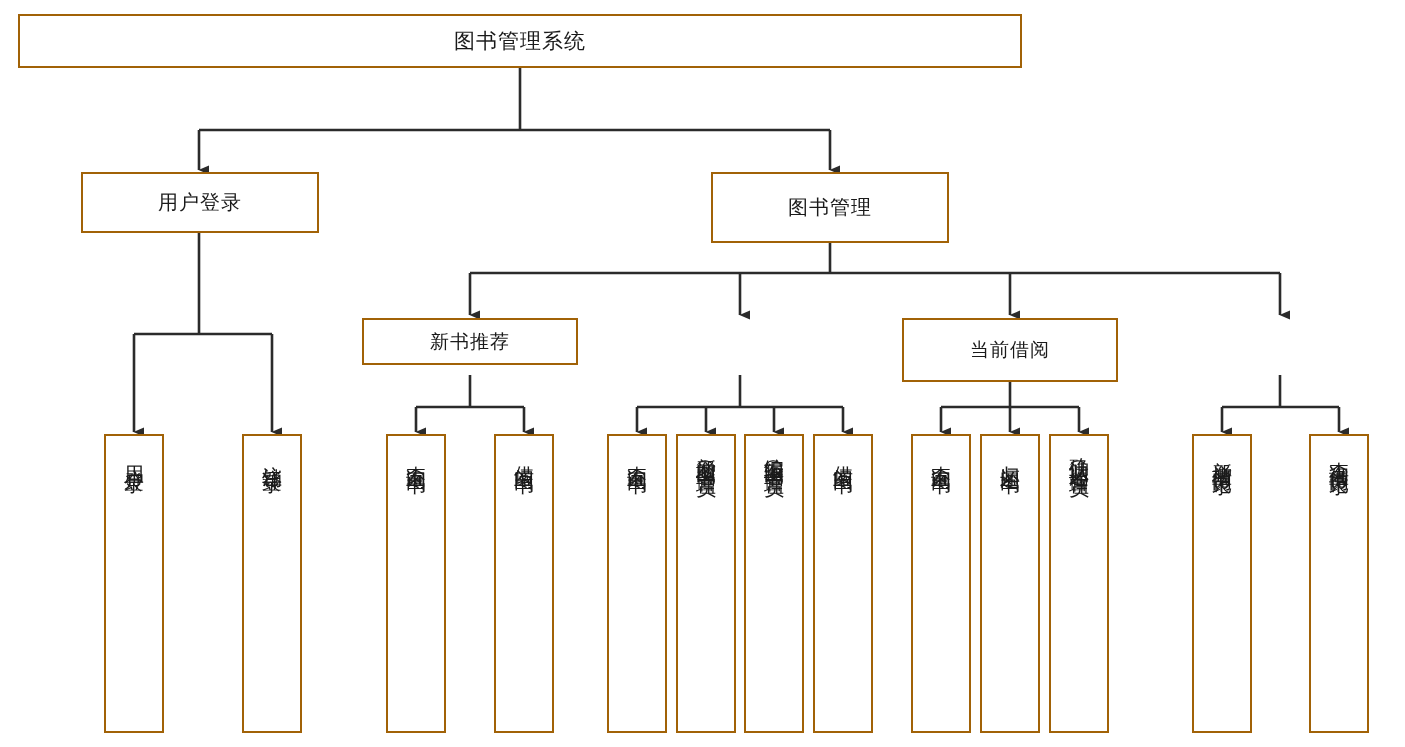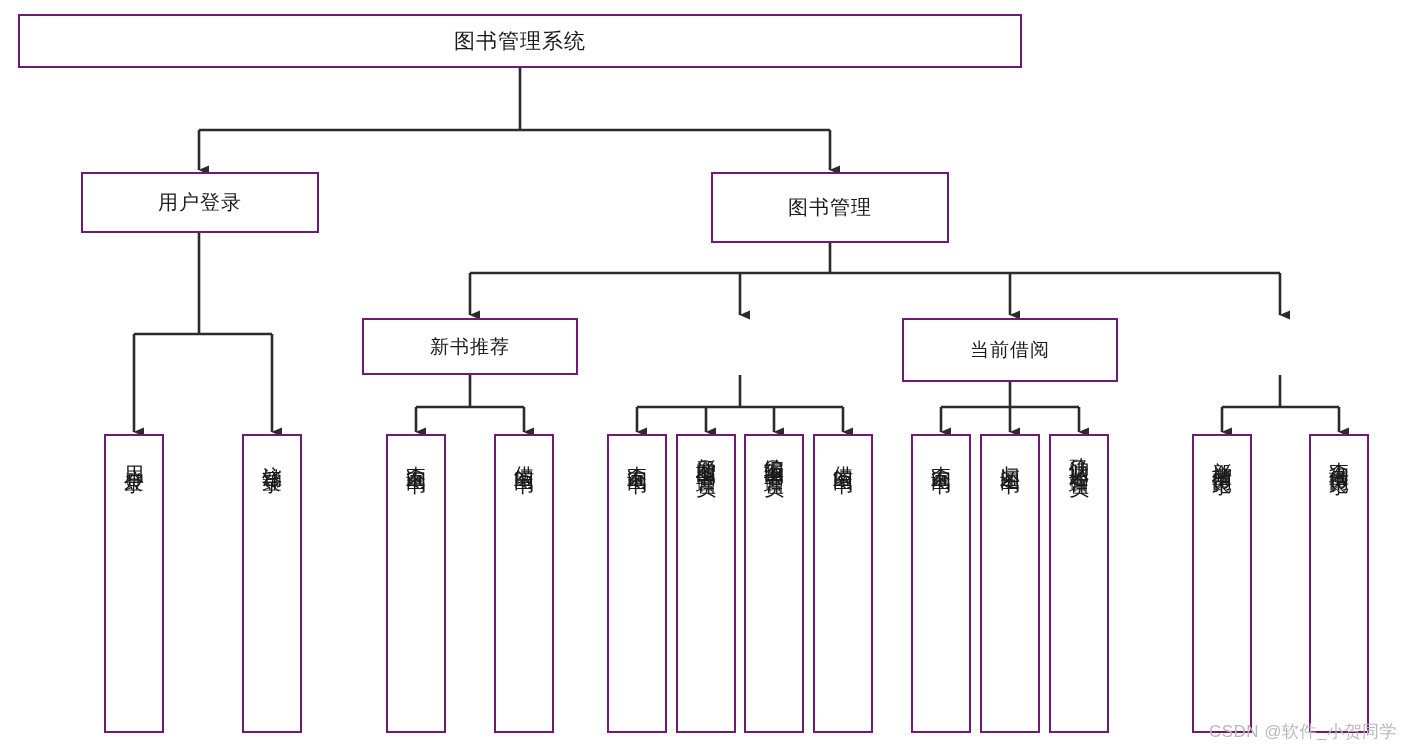--- a/index.html
+++ b/index.html
@@ -22,21 +22,21 @@
     position: absolute;
     left: 0;
     top: 0;
     width: 1405px;
     height: 747px;
     pointer-events: none;
   }
   .node {
     position: absolute;
     box-sizing: border-box;
-    border: 2px solid #701a75;
+    border: 2px solid #a16207;
     background: #ffffff;
     display: flex;
     align-items: center;
     justify-content: center;
     text-align: center;
     color: #1a1a1a;
   }
   .node.level0 {
     font-size: 21px;
     border-width: 2px;
@@ -138,21 +138,21 @@
   </div>
 
   <div class="node level1" style="left:81px; top:172px; width:238px; height:61px;">
     <span class="htext">用户登录</span>
   </div>
 
   <div class="node level1" style="left:711px; top:172px; width:238px; height:71px;">
     <span class="htext">图书管理</span>
   </div>
 
-  <div class="node level2" style="left:362px; top:318px; width:216px; height:57px;">
+  <div class="node level2" style="left:362px; top:318px; width:216px; height:47px;">
     <span class="htext">新书推荐</span>
   </div>
 
 
   <div class="node level2" style="left:902px; top:318px; width:216px; height:64px;">
     <span class="htext">当前借阅</span>
   </div>
 
 
   <div class="node leaf" style="left:104px; top:434px; width:60px; height:299px;">
@@ -200,15 +200,14 @@
   </div>
 
   <div class="node leaf" style="left:1192px; top:434px; width:60px; height:299px; padding-top:10px;">
     <span class="vtext">新增借阅记录</span>
   </div>
 
   <div class="node leaf" style="left:1309px; top:434px; width:60px; height:299px; padding-top:10px;">
     <span class="vtext">查询借阅记录</span>
   </div>
 
-  <div class="watermark">CSDN @软件_小贺同学</div>
 
 </div>
 
 </body></html>

